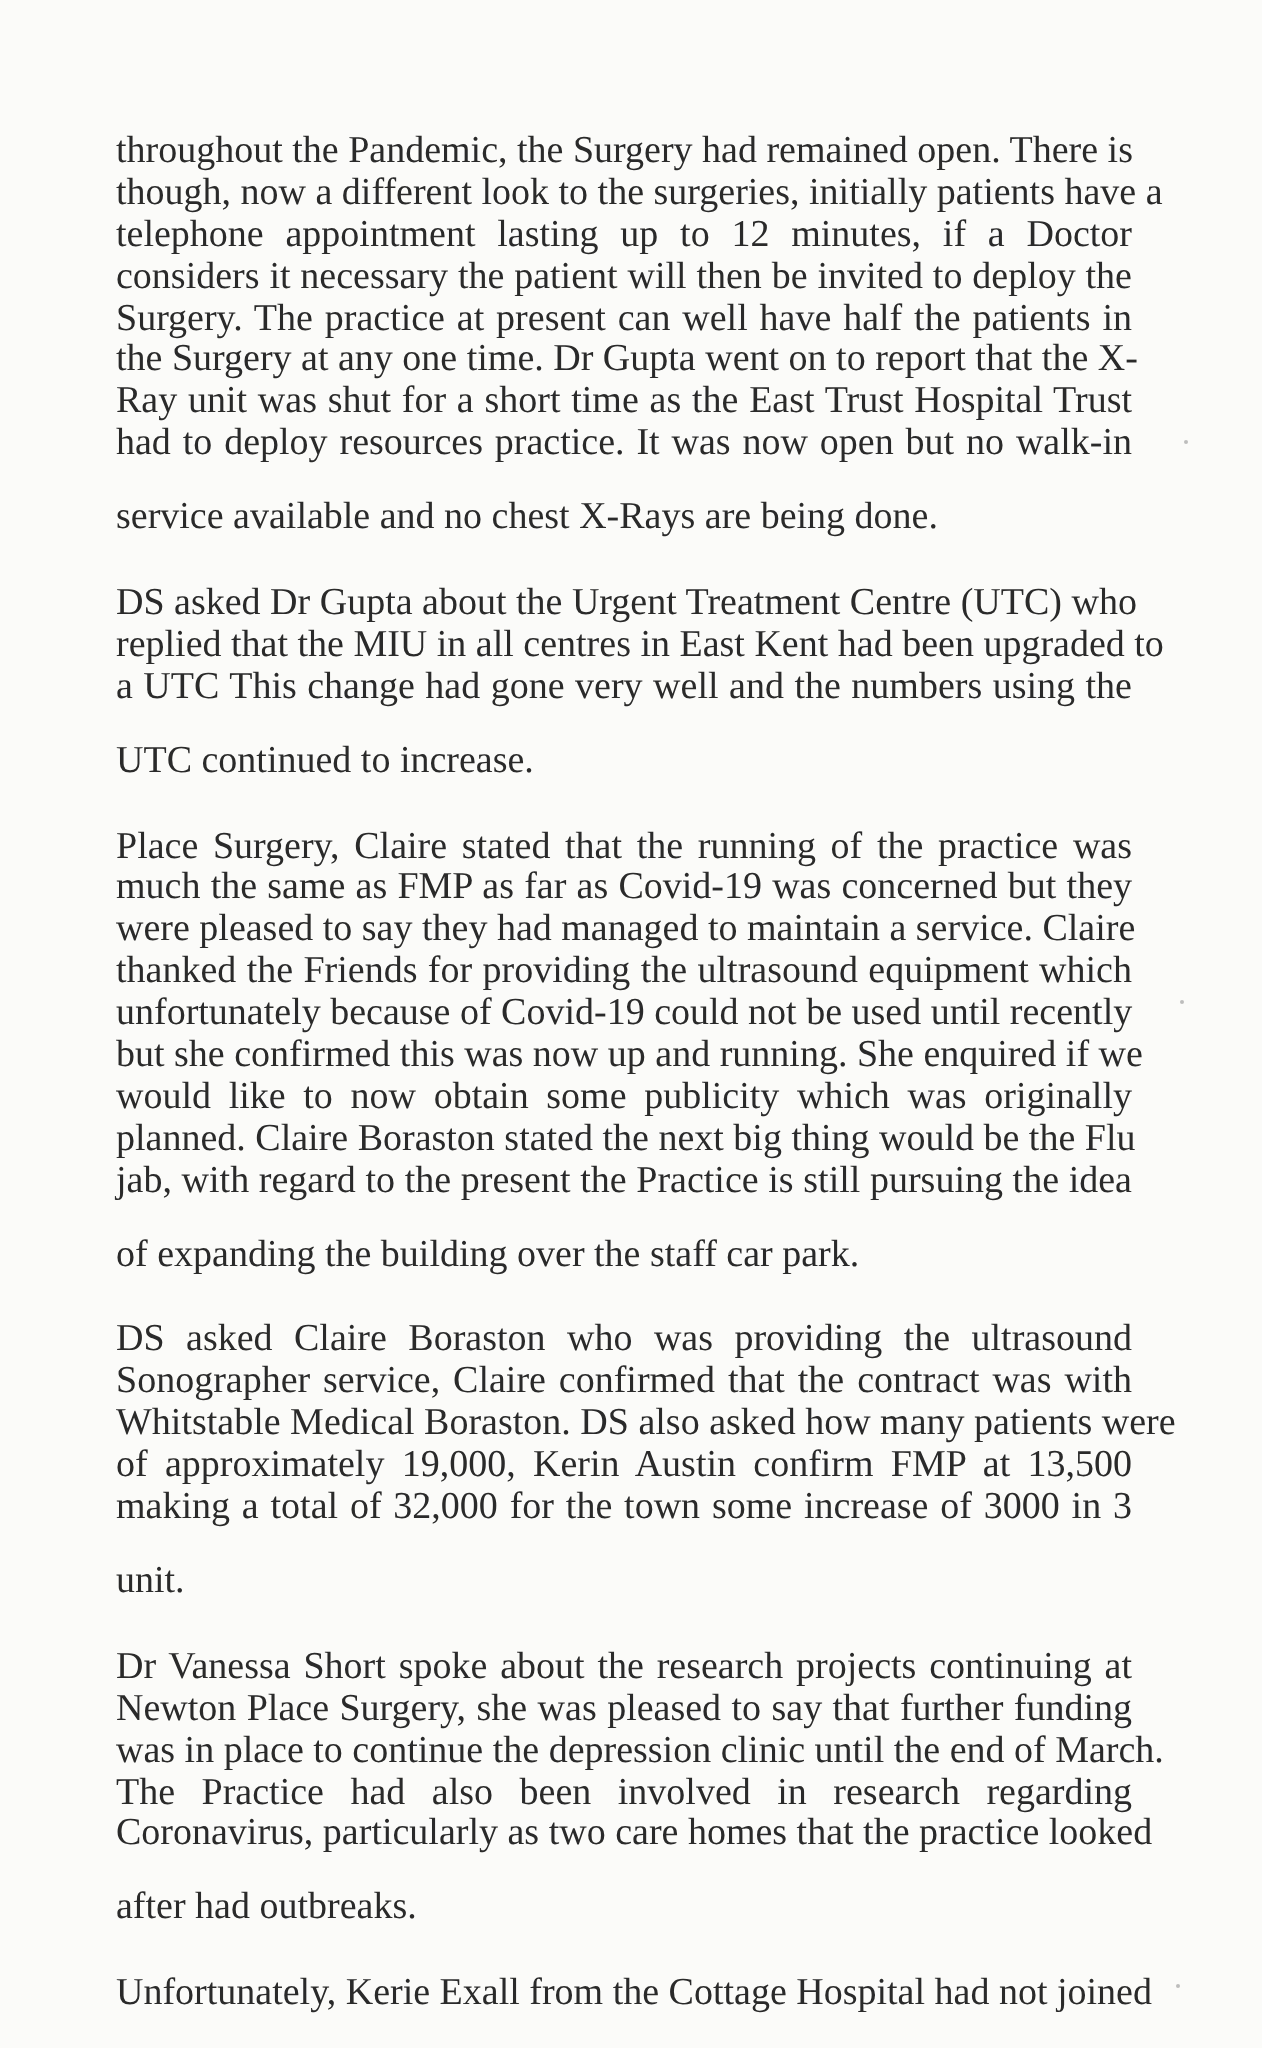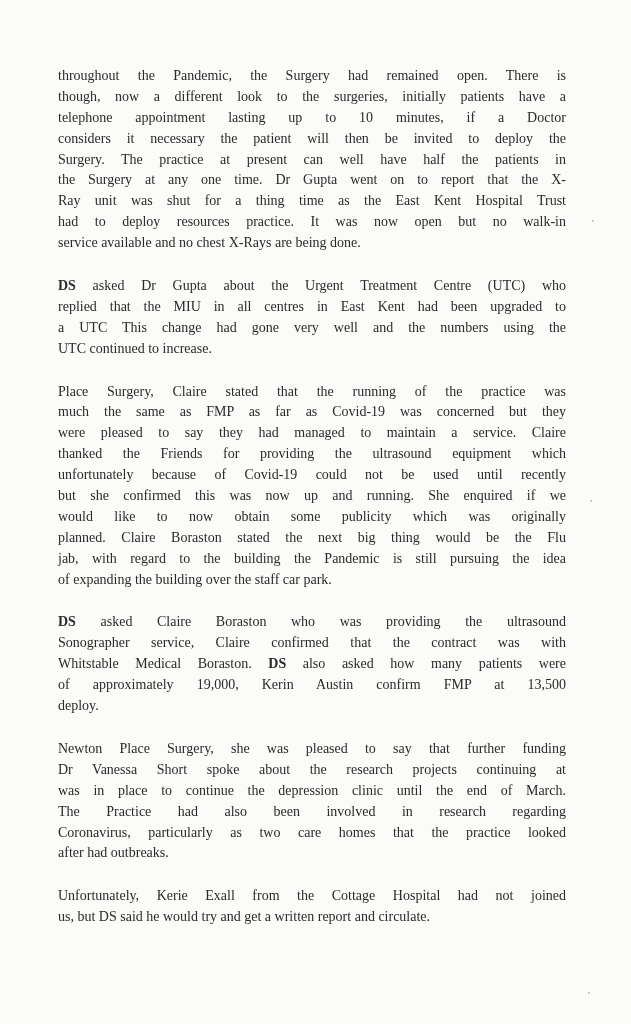--- a/index.html
+++ b/index.html
@@ -7,75 +7,76 @@
     width: 631px; height: 1024px; overflow: hidden;
     background: #fbfbf9;
     font-family: "Liberation Serif", "DejaVu Serif", serif;
     color: #2a2a2a;
     position: relative;
   }
   .page { position: absolute; left: 58px; top: 66px; width: 508px; }
   .para { margin: 0 0 22px 0; }
   .line {
     display: block;
-    font-size: 14px;
+    font-size: 19px;
     line-height: 20.9px;
     height: 20.9px;
     white-space: nowrap;
     text-align: justify;
     text-align-last: justify;
   }
-  .line.last { text-align-last: left; }
-  .line b { font-weight: bold; }
+  .line.last { text-align-last: left; margin-top: 16px; }
+  .line b { font-weight: normal; }
   .speck { position: absolute; width: 2px; height: 2px; border-radius: 1px; background: #bdbdbd; }
 </style>
 </head>
 <body>
 
 <div class="page">
   <div id="content">
       <div class="para">
         <span class="line"><span>throughout the Pandemic, the Surgery had remained open. There is</span></span>
         <span class="line"><span>though, now a different look to the surgeries, initially patients have a</span></span>
-        <span class="line"><span>telephone appointment lasting up to 10 minutes, if a Doctor</span></span>
+        <span class="line"><span>telephone appointment lasting up to 12 minutes, if a Doctor</span></span>
         <span class="line"><span>considers it necessary the patient will then be invited to deploy the</span></span>
         <span class="line"><span>Surgery. The practice at present can well have half the patients in</span></span>
         <span class="line"><span>the Surgery at any one time. Dr Gupta went on to report that the X-</span></span>
-        <span class="line"><span>Ray unit was shut for a thing time as the East Kent Hospital Trust</span></span>
+        <span class="line"><span>Ray unit was shut for a short time as the East Trust Hospital Trust</span></span>
         <span class="line"><span>had to deploy resources practice. It was now open but no walk-in</span></span>
         <span class="line last"><span>service available and no chest X-Rays are being done.</span></span>
       </div>
       <div class="para">
         <span class="line"><b>DS</b><span> asked Dr Gupta about the Urgent Treatment Centre (UTC) who</span></span>
         <span class="line"><span>replied that the MIU in all centres in East Kent had been upgraded to</span></span>
         <span class="line"><span>a UTC This change had gone very well and the numbers using the</span></span>
         <span class="line last"><span>UTC continued to increase.</span></span>
       </div>
       <div class="para">
         <span class="line"><span>Place Surgery, Claire stated that the running of the practice was</span></span>
         <span class="line"><span>much the same as FMP as far as Covid-19 was concerned  but they</span></span>
         <span class="line"><span>were pleased to say they had managed to maintain a service.  Claire</span></span>
         <span class="line"><span>thanked the Friends for providing the ultrasound equipment which</span></span>
         <span class="line"><span>unfortunately because of Covid-19 could not be used until recently</span></span>
         <span class="line"><span>but she confirmed this was now up and running.  She enquired if we</span></span>
         <span class="line"><span>would like to now obtain some publicity which was originally</span></span>
         <span class="line"><span>planned. Claire Boraston stated the next big thing would be the Flu</span></span>
-        <span class="line"><span>jab, with regard to the building the Pandemic is still pursuing the idea</span></span>
+        <span class="line"><span>jab, with regard to the present the Practice is still pursuing the idea</span></span>
         <span class="line last"><span>of expanding the building over the staff car park.</span></span>
       </div>
       <div class="para">
         <span class="line"><b>DS</b><span> asked Claire Boraston who was providing the ultrasound</span></span>
         <span class="line"><span>Sonographer service, Claire confirmed that the contract was with</span></span>
         <span class="line"><span>Whitstable Medical Boraston. </span><b>DS</b><span> also asked how many patients were</span></span>
         <span class="line"><span>of approximately 19,000, Kerin Austin confirm FMP at 13,500</span></span>
-        <span class="line last"><span>deploy.</span></span>
+        <span class="line"><span>making a total of 32,000 for the town some increase of 3000 in 3</span></span>
+        <span class="line last"><span>unit.</span></span>
       </div>
       <div class="para">
+        <span class="line"><span>Dr Vanessa Short spoke about the research projects continuing at</span></span>
         <span class="line"><span>Newton Place Surgery, she was pleased to say that further funding</span></span>
-        <span class="line"><span>Dr Vanessa Short spoke about the research projects continuing at</span></span>
         <span class="line"><span>was in place to continue the depression clinic until the end of March.</span></span>
         <span class="line"><span>The Practice had also been involved in research regarding</span></span>
         <span class="line"><span>Coronavirus, particularly as two care homes that the practice looked</span></span>
         <span class="line last"><span>after had outbreaks.</span></span>
       </div>
       <div class="para">
         <span class="line"><span>Unfortunately, Kerie Exall from the Cottage Hospital had not joined</span></span>
         <span class="line last"><span>us, but DS said he would try and get a written report and circulate.</span></span>
       </div>
     </div>

